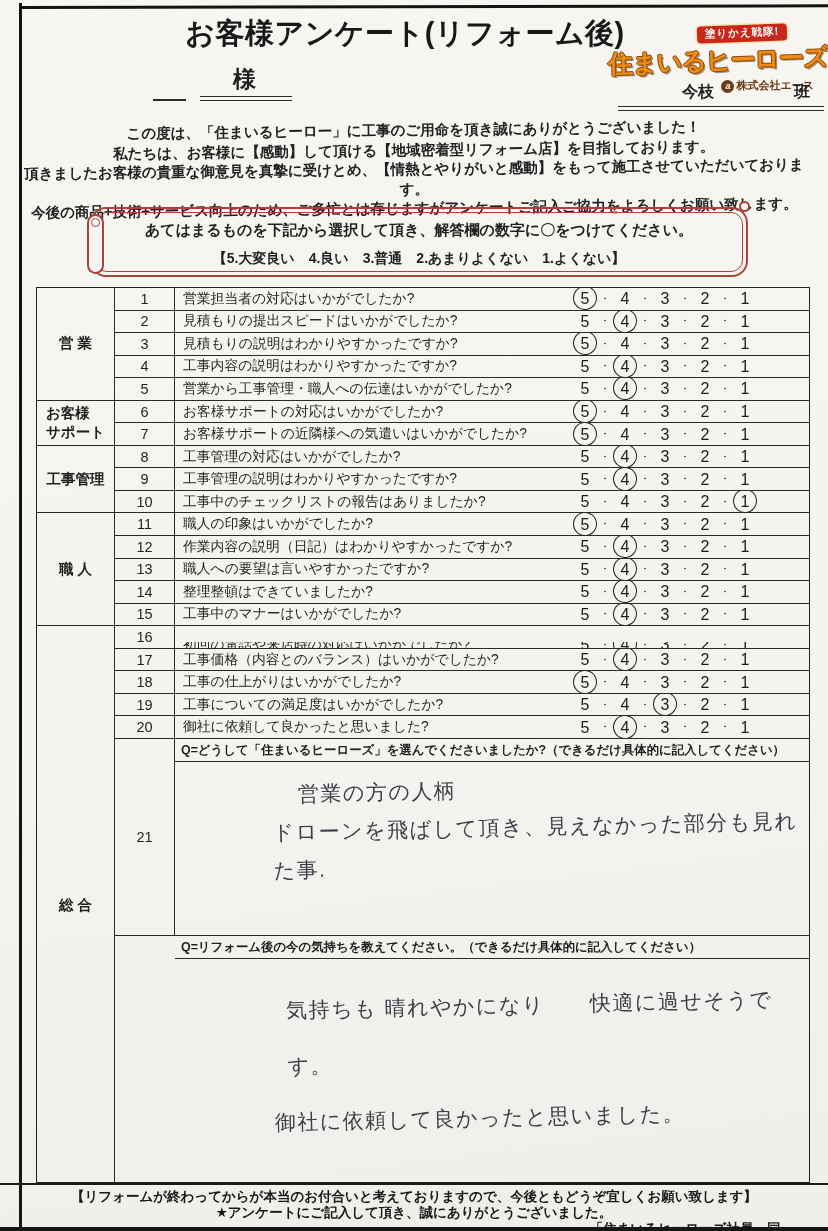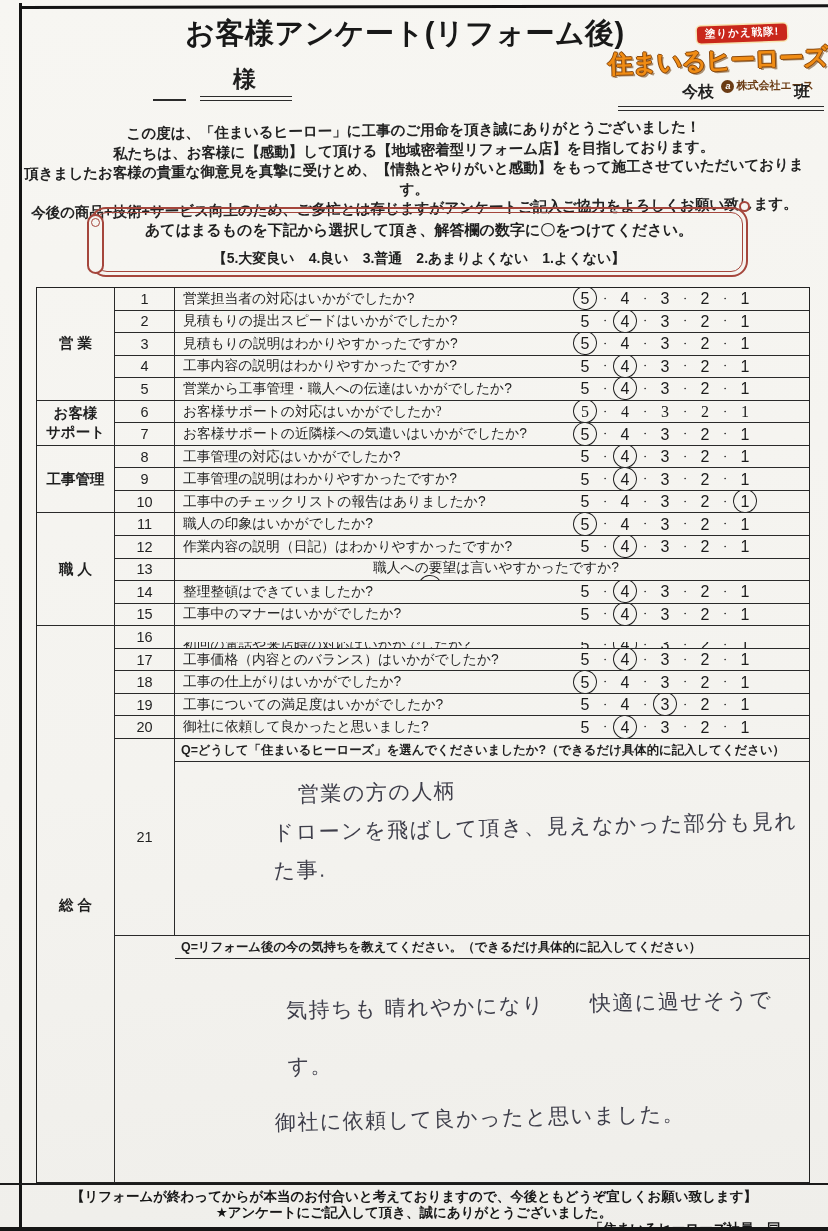--- a/index.html
+++ b/index.html
@@ -37,21 +37,21 @@
   .inst-capsule::after { content:""; position:absolute; left:2px; top:2px; width:7px; height:7px; border:1.5px solid #a5463c; border-radius:50%; }
   .inst-pin { position:absolute; right:-4px; top:-8px; width:11px; height:11px; border:2px solid #a5463c; border-radius:50%; background:#f6f5f1; }
   .inst-l1 { position:absolute; left:0; right:0; top:12px; text-align:center; font-size:15px; font-weight:600; }
   .inst-l2 { position:absolute; left:0; right:0; top:41px; text-align:center; font-size:14px; font-weight:600; }
 
   
   .survey { position:absolute; left:36px; top:287px; width:774px; height:896px; display:grid;
     grid-template-columns:78px 60px 1fr;
     grid-template-rows:repeat(20,22.55px) 197px 248.5px;
     border:1.6px solid #222; background:transparent; }
-  .cat-cell { grid-column:1; border-right:1.2px solid #2a2a2a; border-bottom:1.2px solid #2a2a2a; display:flex; align-items:center; justify-content:center; text-align:center; font-size:14.5px; font-weight:600; white-space:pre-line; line-height:19px; }
+  .cat-cell { grid-column:1; border-right:1.2px solid #2a2a2a; border-bottom:1.2px solid #2a2a2a; display:flex; align-items:center; justify-content:center; font-size:14.5px; font-weight:600; white-space:pre-line; line-height:19px; }
   .num-cell { grid-column:2; border-right:1.2px solid #2a2a2a; border-bottom:1px solid #2a2a2a; display:flex; align-items:center; justify-content:center; font-size:14.5px; }
   .q-cell { grid-column:3; border-bottom:1px solid #2a2a2a; display:flex; align-items:center; justify-content:space-between; padding-left:8px; font-size:13.8px; overflow:hidden; }
   .no-bb { border-bottom:none !important; }
   .q-text { white-space:nowrap; }
   .rating { display:flex; align-items:center; padding-right:52px; font-size:16px; font-weight:500; color:#1c1c1c; }
   .rating .num { position:relative; width:24px; height:21px; line-height:21px; text-align:center; }
   .rating .num.sel::after { content:""; position:absolute; left:0; right:0; top:-2px; bottom:-1px; border:1.6px solid #222; border-radius:50%; transform:rotate(-7deg); }
   .rating .dot { width:16px; text-align:center; font-size:10px; }
 
   .free-cell { grid-column:3; position:relative; overflow:hidden; }
@@ -185,21 +185,21 @@
           <div class="num sel">4</div>
           <div class="dot">・</div>
           <div class="num">3</div>
           <div class="dot">・</div>
           <div class="num">2</div>
           <div class="dot">・</div>
           <div class="num">1</div>
         </div>
       </div>
       <div class="num-cell" style="grid-row: 6;">6</div>
-      <div class="q-cell" style="grid-row: 6; font-family: Liberation Serif, serif;">
+      <div class="q-cell" style="grid-row: 6;">
         <div class="q-text">お客様サポートの対応はいかがでしたか?</div>
         <div class="rating">
           <div class="num sel">5</div>
           <div class="dot">・</div>
           <div class="num">4</div>
           <div class="dot">・</div>
           <div class="num">3</div>
           <div class="dot">・</div>
           <div class="num">2</div>
           <div class="dot">・</div>
@@ -290,21 +290,21 @@
           <div class="num sel">4</div>
           <div class="dot">・</div>
           <div class="num">3</div>
           <div class="dot">・</div>
           <div class="num">2</div>
           <div class="dot">・</div>
           <div class="num">1</div>
         </div>
       </div>
       <div class="num-cell" style="grid-row: 13;">13</div>
-      <div class="q-cell" style="grid-row: 13; flex-direction: column;">
+      <div class="q-cell" style="grid-row: 13;">
         <div class="q-text">職人への要望は言いやすかったですか?</div>
         <div class="rating">
           <div class="num">5</div>
           <div class="dot">・</div>
           <div class="num sel">4</div>
           <div class="dot">・</div>
           <div class="num">3</div>
           <div class="dot">・</div>
           <div class="num">2</div>
           <div class="dot">・</div>

